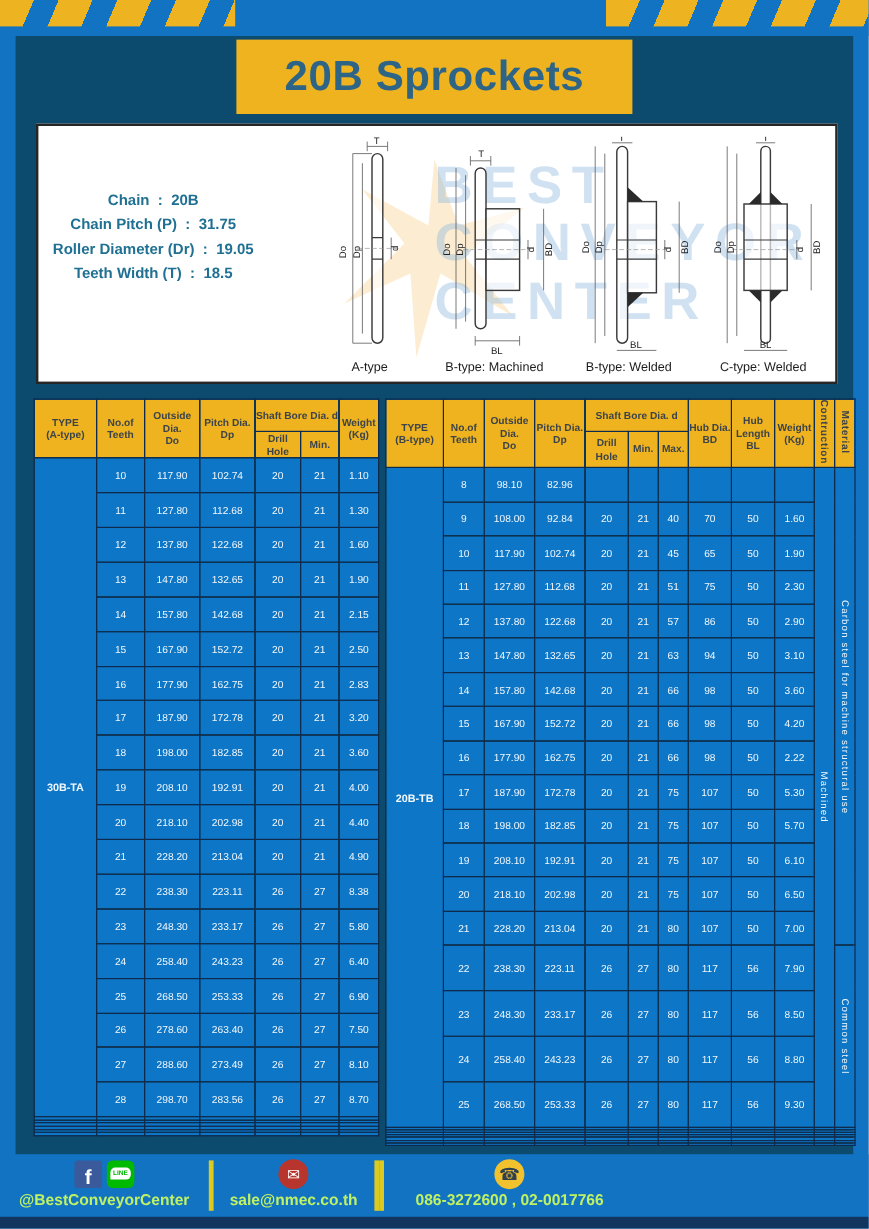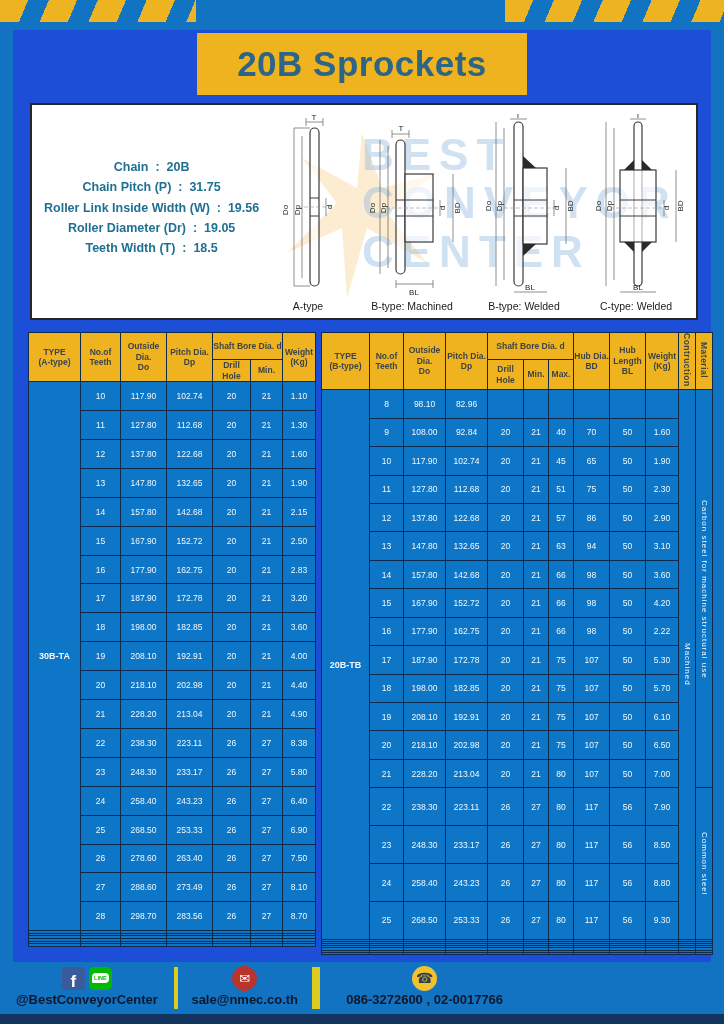--- a/index.html
+++ b/index.html
@@ -2,21 +2,21 @@
 <html><head>
 <meta charset="utf-8">
 <style>
   html,body { margin:0; padding:0; background:#e8e8e8; }
   .page {
     position:relative; width:724px; height:1024px; margin:0 auto;
     background:#1173c2; overflow:hidden;
     font-family:"Liberation Sans", sans-serif;
   }
   
-  .content { position:absolute; left:13px; right:13px; top:30px; bottom:62px; background:#1d4ed8; }
+  .content { position:absolute; left:13px; right:13px; top:30px; bottom:62px; background:#0c4a6e; }
 
   
   .stripe-band { position:absolute; top:0; left:0; right:0; height:30px; background:#1173c2; }
   .stripes { position:absolute; top:0; height:22px;
     background:repeating-linear-gradient(113deg,#eeb320 0 26px, rgba(0,0,0,0) 26px 45px); }
   .stripes.left  { left:0;  width:196px; }
   .stripes.right { left:505px; right:0; }
 
   
   .title-box { position:absolute; left:184px; top:3px; width:330px; height:62px;
@@ -58,21 +58,21 @@
   .vtext { writing-mode:vertical-rl; letter-spacing:.5px; display:inline-block; }
 
   
   .footer { position:absolute; left:0; right:0; bottom:10px; height:52px; background:#1173c2;
     display:flex; align-items:stretch; }
   .bottom-strip { position:absolute; left:0; right:0; bottom:0; height:10px; background:#12355f; }
   .f-item { display:flex; flex-direction:column; align-items:center; justify-content:flex-start; padding-top:3px; }
   .f-item.w1{ width:24%; } .f-item.w2{ width:18.5%; } .f-item.w3{ width:28.5%; } .f-item.w4{ width:29%; }
   .f-div { width:4px; background:#ddca20; margin:5px 0; }
   .f-icons { display:flex; gap:4px; align-items:center; height:26px; }
-  .f-label { font-size:13px; font-weight:bold; color:#0f172a; margin-top:1px; white-space:nowrap; }
+  .f-label { font-size:13px; font-weight:bold; color:#bef264; margin-top:1px; white-space:nowrap; }
   .icon-fb { width:23px; height:23px; background:#3a5a9b; border-radius:3px; color:#fff;
     font-weight:bold; font-size:17px; display:flex; align-items:flex-end; justify-content:center; line-height:1; }
   .icon-line { width:23px; height:23px; background:#00b900; border-radius:5px;
     display:flex; align-items:center; justify-content:center; }
   .line-bubble { background:#fff; color:#00b900; font-size:5.5px; font-weight:bold;
     padding:2px 2px; border-radius:4px 4px 4px 1px; }
   .icon-mail { width:25px; height:25px; border-radius:50%; background:#b8352e; color:#fff;
     font-size:13px; display:flex; align-items:center; justify-content:center; }
   .icon-phone { width:25px; height:25px; border-radius:50%; background:#f2c12e; color:#31404f;
     font-size:14px; display:flex; align-items:center; justify-content:center; }
@@ -101,21 +101,20 @@
           </g>
         </svg>
       </div>
       <div class="wm-text">BEST
 CONVEYOR
 CENTER</div>
 
       <div class="specs">
         <div class="spec-line">Chain  :  20B</div>
         <div class="spec-line">Chain Pitch (P)  :  31.75</div>
-        <div class="spec-line">Roller Link Inside Width (W)  :  19.56</div>
         <div class="spec-line">Roller Diameter (Dr)  :  19.05</div>
         <div class="spec-line">Teeth Width (T)  :  18.5</div>
       </div>
 
       <div class="diagrams">
 
         <div class="diag">
           <svg width="96" height="184" viewBox="0 0 96 184">
             <line class="dim" x1="46" y1="8" x2="63" y2="8"></line>
             <line class="dim" x1="46" y1="4" x2="46" y2="12"></line>

